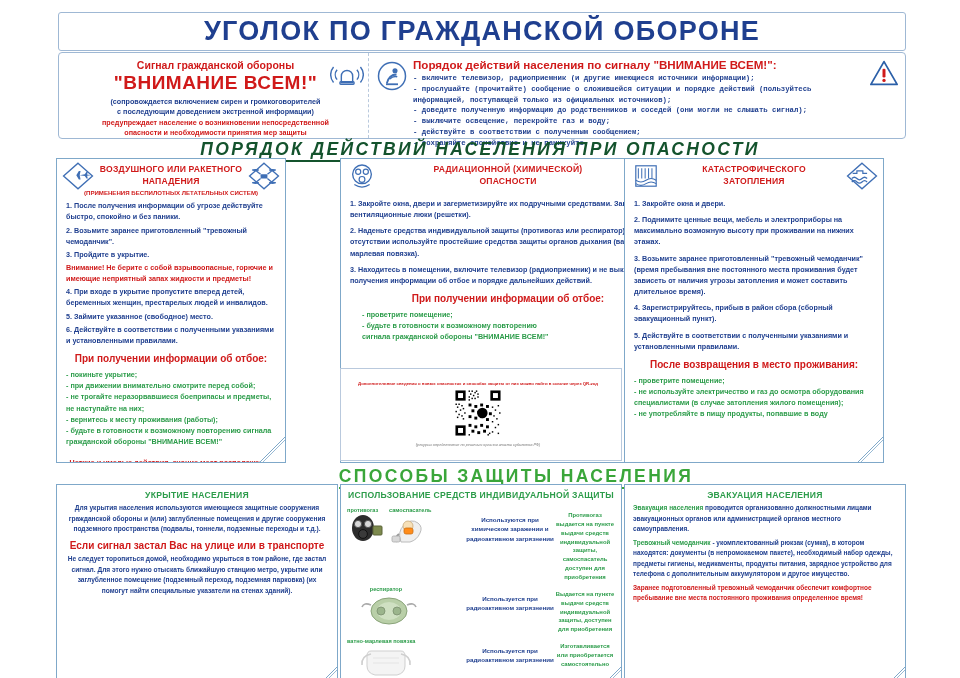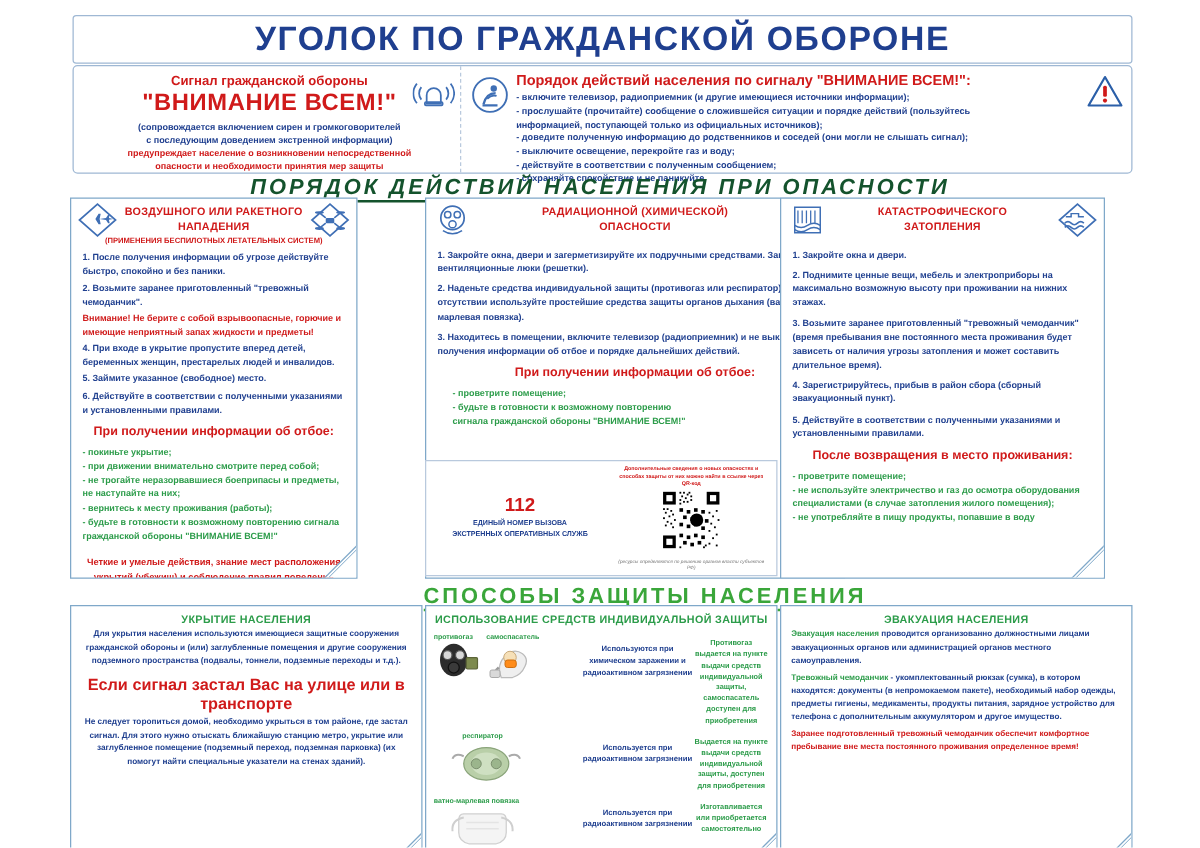--- a/index.html
+++ b/index.html
@@ -109,20 +109,21 @@
   .act-title {
     font-size: 11.6px;
     font-weight: bold;
     color: #d01a1a;
     margin: 2px 0 2px 0;
   }
   .act-list {
     list-style: none;
     margin: 0;
     padding: 0;
+    font-family: Liberation Mono, monospace;
   }
   .act-list li {
     font-size: 7.3px;
     font-weight: bold;
     color: #1f3f8f;
     line-height: 1.48;
     white-space: nowrap;
   }
   .warn-icon {
     position: absolute;
@@ -301,21 +302,21 @@
   .bot-p {
     font-size: 6.6px;
     font-weight: bold;
     color: #1f3f8f;
     line-height: 1.62;
     margin: 0 0 4px 0;
     text-align: center;
   }
   .bot-red {
     text-align: center;
-    font-size: 13px;
+    font-size: 10px;
     font-weight: bold;
     color: #d01a1a;
     margin: 5px 0 3px 0;
   }
   .evac-p {
     font-size: 6.5px;
     font-weight: bold;
     color: #1f3f8f;
     line-height: 1.62;
     margin: 0 0 3px 0;
@@ -430,20 +431,21 @@
         <ellipse cx="10" cy="25" rx="4.2" ry="1.3" fill="#3f6fb5"></ellipse>
         <ellipse cx="30" cy="25" rx="4.2" ry="1.3" fill="#3f6fb5"></ellipse>
       </svg>
       <div class="ch-line">ВОЗДУШНОГО ИЛИ РАКЕТНОГО</div>
       <div class="ch-line">НАПАДЕНИЯ</div>
       <div class="ch-sub">(ПРИМЕНЕНИЯ БЕСПИЛОТНЫХ ЛЕТАТЕЛЬНЫХ СИСТЕМ)</div>
     </div>
     <div class="card-body">
       <p class="para tight">1. После получения информации об угрозе действуйте быстро, спокойно и без паники.</p>
       <p class="para tight">2. Возьмите заранее приготовленный "тревожный чемоданчик".</p>
+      <p class="para tight">3. Пройдите в укрытие.</p>
       <p class="para redwarn tight">Внимание! Не берите с собой взрывоопасные, горючие и имеющие неприятный запах жидкости и предметы!</p>
       <p class="para tight">4. При входе в укрытие пропустите вперед  детей, беременных женщин, престарелых людей и инвалидов.</p>
       <p class="para tight">5. Займите указанное (свободное) место.</p>
       <p class="para tight">6. Действуйте в соответствии с полученными указаниями и установленными правилами.</p>
       <div class="mid-sub-title">При получении информации об отбое:</div>
       <ul class="green-list">
         <li>- покиньте укрытие;</li>
         <li>- при движении внимательно смотрите перед собой;</li>
         <li>- не трогайте неразорвавшиеся боеприпасы и предметы,</li>
         <li>не наступайте на них;</li>
@@ -529,27 +531,20 @@
       </ul>
     </div>
     <svg class="foldsvg" width="27" height="27" viewBox="0 0 27 27">
       <path d="M0 27 L27 27 L27 0 Z" fill="#ffffff"></path>
       <path d="M0 27 L27 0" stroke="#7fa8c9" stroke-width="1" fill="none"></path>
       <path d="M3 27 L27 3" stroke="#7fa8c9" stroke-width="0.8" fill="none"></path>
     </svg>
   </div>
 
   <div class="box112">
-    <div class="b112-left">
-      <div class="b112-num">112</div>
-      <div class="b112-cap">
-        <div>ЕДИНЫЙ НОМЕР ВЫЗОВА</div>
-        <div>ЭКСТРЕННЫХ ОПЕРАТИВНЫХ СЛУЖБ</div>
-      </div>
-    </div>
     <div class="b112-right">
       <div class="qr-note">Дополнительные сведения о новых опасностях и способах защиты от них можно найти в ссылке через QR-код</div>
       <svg class="qr-img" width="48" height="48" viewBox="0 0 33 33">
         <rect width="33" height="33" fill="#ffffff"></rect>
         <g fill="#000000">
           <rect x="1" y="1" width="7" height="7"></rect>
             <rect x="2.8" y="2.8" width="3.4" height="3.4" fill="#fff"></rect>
           <rect x="25" y="1" width="7" height="7"></rect>
             <rect x="26.8" y="2.8" width="3.4" height="3.4" fill="#fff"></rect>
           <rect x="1" y="25" width="7" height="7"></rect>

